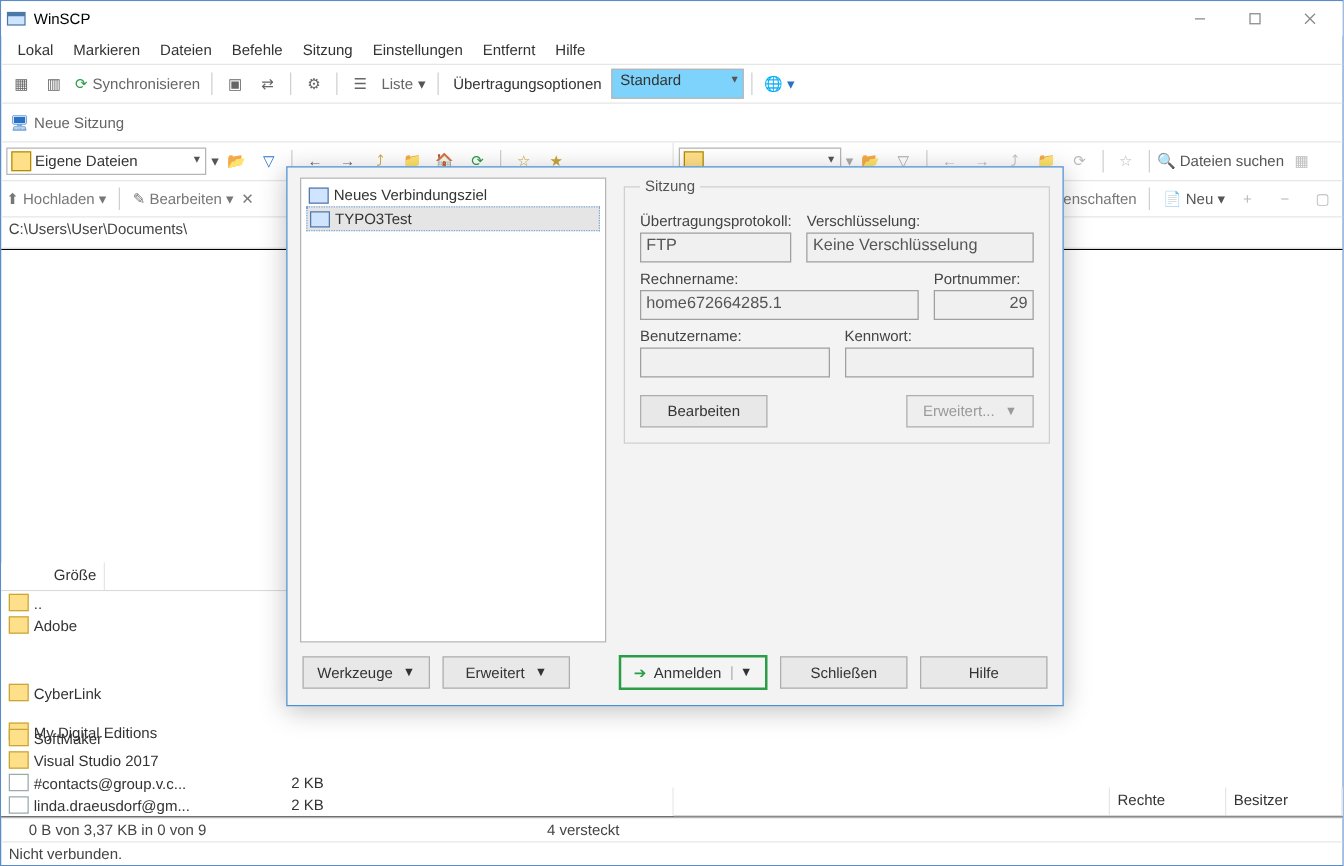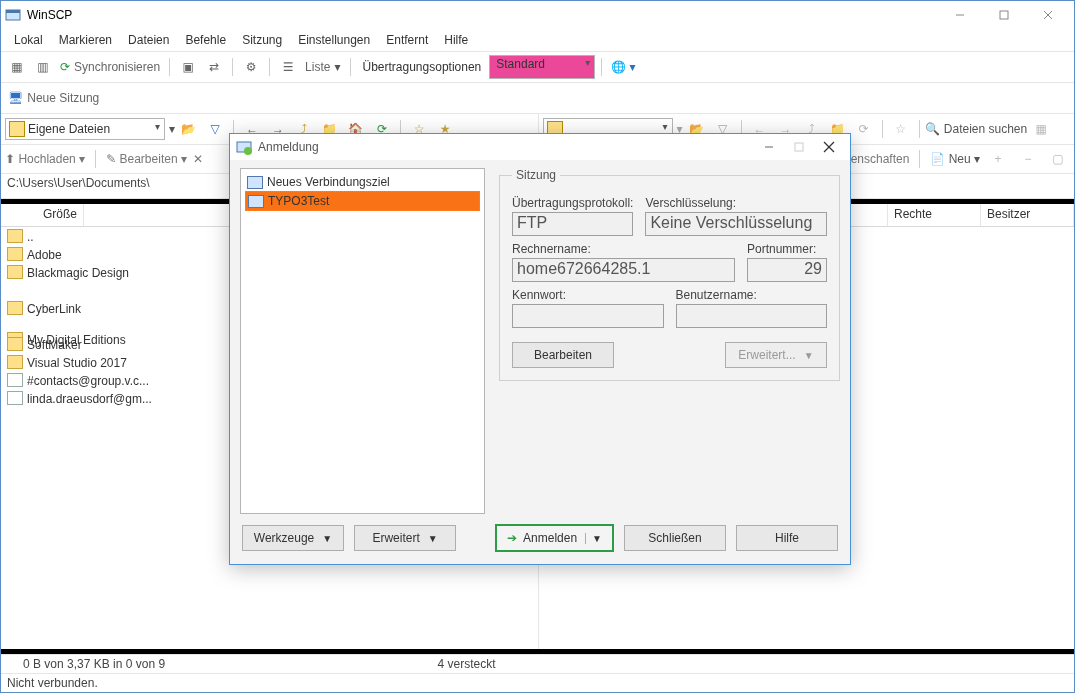--- a/index.html
+++ b/index.html
@@ -77,32 +77,33 @@
     justify-content: center;
     padding: 0 3px;
     color: #666;
   }
   .tlabel { padding: 0 6px; color:#333; }
   .tsep { width:1px; height:18px; background:#d0d0d0; margin:0 4px; }
   .dropdown-select {
     height: 20px;
     border: 1px solid #b5b5b5;
     padding: 1px 18px 1px 6px;
-    background: #ec4899;
+    background: #7dd3fc;
     position: relative;
     min-width: 80px;
   }
   .dropdown-select::after{
     content:"▾"; position:absolute; right:4px; top:1px; color:#555; font-size:10px;
   }
   .pane-row {
     display: flex;
     flex: 1;
     min-height: 0;
-    border-bottom: 5px solid #000000;
+    border-bottom: 1px solid #000000;
+    align-items: flex-end;
   }
   .pane {
     flex: 1;
     display: flex;
     flex-direction: column;
     min-width: 0;
     border-left: 1px solid #e6e6e6;
   }
   .pane:first-child { border-left: none; }
   .navbar {
@@ -220,37 +221,37 @@
   }
   .sites-list {
     width: 235px;
     background:#fff;
     border:1px solid #b5b5b5;
     padding:4px;
   }
   .site-item{
     display:flex;align-items:center;height:18px;padding:0 2px;gap:4px;
   }
-  .site-item.sel{ background:#f97316; border:1px dotted #7aa7d8;}
+  .site-item.sel{ background:#e5e5e5; border:1px dotted #7aa7d8;}
   .mon-icon{width:14px;height:11px;border:1px solid #5577aa;background:#cfe4ff;display:inline-block;}
   .session-form{
     flex:1;
   }
   fieldset.sess{
     border:1px solid #cfcfcf;
     padding:8px 12px 12px 12px;
     margin:0;
   }
   fieldset.sess legend{ color:#555; padding:0 4px;}
   .frow{ margin-top:6px; display:flex; gap:12px;}
   .fcol{ flex:1; display:flex; flex-direction:column; }
   .fcol label{ color:#444; margin-bottom:2px;}
   .fcol .inp{
     height:20px; border:1px solid #9f9f9f; background:#fff; padding:1px 4px;
-    font-family:inherit; font-size:16px;
+    font-family:inherit; font-size:13px;
   }
   .fcol .inp.ro{ background:#f0f0f0; color:#555;}
   .btn{
     height:24px; min-width:80px;
     background:#e8e8e8;border:1px solid #adadad;
     display:inline-flex;align-items:center;justify-content:center;
     padding:0 10px; color:#333;
   }
   .btn.disabled{ color:#9a9a9a; background:#eee;}
   .btn .car{ margin-left:8px; font-size:10px;}
@@ -407,21 +408,20 @@
       <div class="list-body" id="left-list">
           <div class="row">
             <div class="cell" style="width: 170px;"><span class="fi up"></span><span>..</span></div>
             <div class="cell" style="width: 70px; text-align: right;"></div>
           </div>
           <div class="row">
             <div class="cell" style="width: 170px;"><span class="fi"></span><span>Adobe</span></div>
             <div class="cell" style="width: 70px; text-align: right;"></div>
           </div>
           <div class="row">
-            <div class="cell" style="width: 170px;"><span class="fi"></span><span>Blackmagic Design</span></div>
             <div class="cell" style="width: 70px; text-align: right;"></div>
           </div>
           <div class="row">
             <div class="cell" style="width: 70px; text-align: right;"></div>
           </div>
           <div class="row">
             <div class="cell" style="width: 170px;"><span class="fi"></span><span>CyberLink</span></div>
             <div class="cell" style="width: 70px; text-align: right;"></div>
           </div>
           <div class="row">
@@ -457,45 +457,20 @@
   </div>
 
   <div class="statusbar">
     <span class="sseg">0 B von 3,37 KB in 0 von 9</span>
     <span class="sseg">4 versteckt</span>
     <span style="width:200px"></span>
   </div>
   <div class="connstatus">Nicht verbunden.</div>
 
   <div class="modal">
-    <div class="modal-title">
-      <span>
-        <svg width="16" height="16">
-            <rect x="1" y="3" width="14" height="10" fill="#cfe4ff" stroke="#4a78a8"></rect>
-            <circle cx="12" cy="12" r="4" fill="#6abf45"></circle>
-          </svg>
-      </span>
-      <span class="t">Anmeldung</span>
-      <div class="winbtn" style="width:30px">
-          <svg width="10" height="10">
-            <line x1="1" y1="5" x2="9" y2="5" stroke="#666"></line>
-          </svg>
-        </div>
-      <div class="winbtn" style="width:30px;color:#ccc">
-          <svg width="10" height="10">
-            <rect x="1" y="1" width="8" height="8" fill="none" stroke="#ccc"></rect>
-          </svg>
-        </div>
-      <div class="winbtn" style="width:30px">
-          <svg width="12" height="12">
-            <line x1="1" y1="1" x2="11" y2="11" stroke="#333" stroke-width="1.3"></line>
-            <line x1="11" y1="1" x2="1" y2="11" stroke="#333" stroke-width="1.3"></line>
-          </svg>
-        </div>
-    </div>
 
     <div class="modal-body">
       <div class="sites-list" id="sites-list">
           <div class="site-item">
             <span class="mon-icon"></span>
             <span>Neues Verbindungsziel</span>
           </div>
           <div class="site-item sel">
             <span class="mon-icon"></span>
             <span>TYPO3Test</span>
@@ -520,25 +495,25 @@
               <label>Rechnername:</label>
               <div class="inp ro"><span>home672664285.1</span></div>
             </div>
             <div class="fcol" style="flex:0 0 80px">
               <label>Portnummer:</label>
               <div class="inp ro" style="text-align:right"><span>29</span></div>
             </div>
           </div>
           <div class="frow">
             <div class="fcol">
-              <label>Kennwort:</label>
+              <label>Benutzername:</label>
               <div class="inp ro"><span></span></div>
             </div>
             <div class="fcol">
-              <label>Benutzername:</label>
+              <label>Kennwort:</label>
               <div class="inp ro"><span></span></div>
             </div>
           </div>
           <div class="frow" style="margin-top:14px;">
             <span class="btn">
                 <span>Bearbeiten</span>
               </span>
             <span class="spacer"></span>
             <span class="btn disabled">
                 <span>Erweitert...</span>

